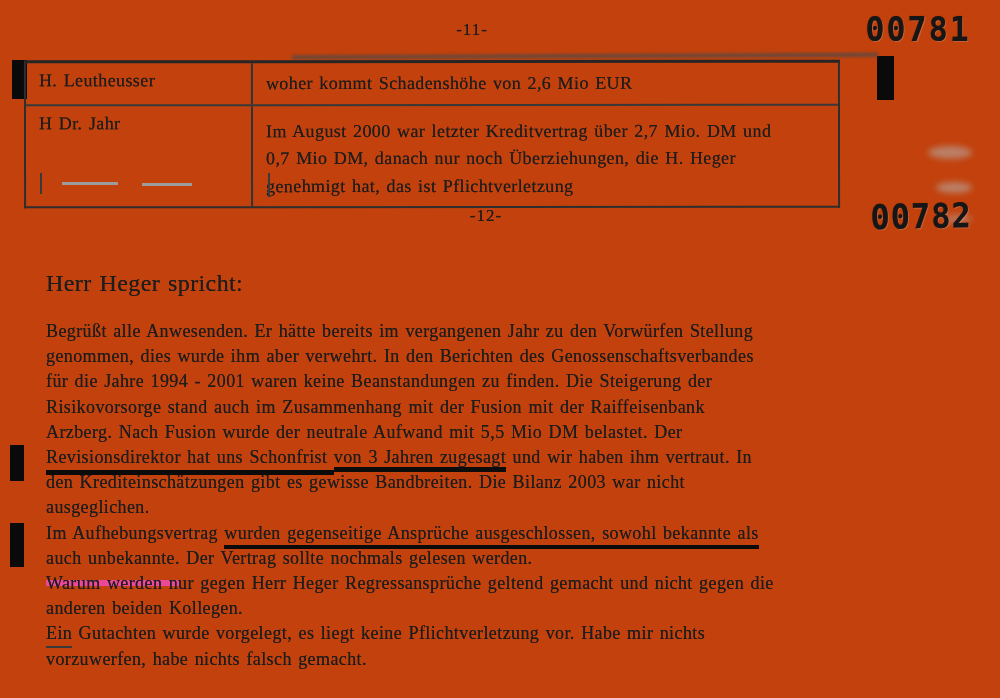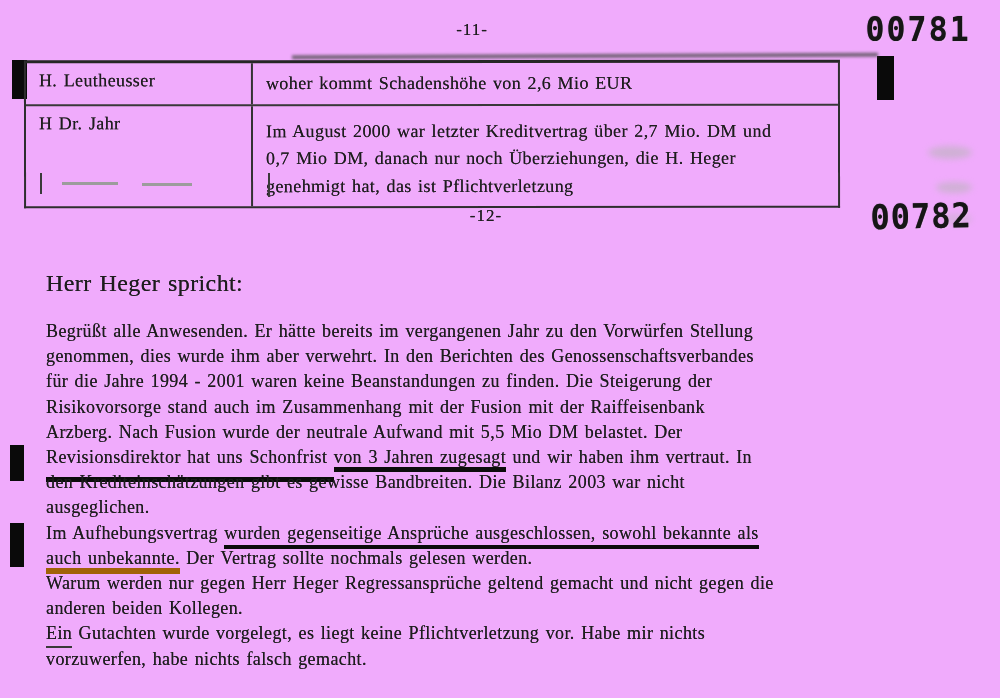--- a/index.html
+++ b/index.html
@@ -1,18 +1,18 @@
 <!DOCTYPE html>
 <html><head>
 <meta charset="utf-8">
 <style>
   html,body{margin:0;padding:0;background:#e9e9e9;}
   .page{
     position:relative;width:1000px;height:698px;margin:0 auto;
-    background:#f0abfc;overflow:hidden;
+    background:#c2410c;overflow:hidden;
     font-family:"Liberation Serif", serif;color:#1d1d1d;
   }
   .scan-text{
     letter-spacing:.4px;word-spacing:1.5px;
     text-shadow:0 0 .6px rgba(25,25,25,.8);
   }
   
   .pagenum{
     position:absolute;width:120px;text-align:center;
     font-size:17px;letter-spacing:1px;
@@ -42,24 +42,24 @@
     padding:7px 6px 6px 13px;box-sizing:border-box;
   }
   .c-statement{flex:1;padding:7px 6px 6px 13px;box-sizing:border-box;}
   .r2 .c-statement{padding-top:12px;}
   .stmt-line{line-height:27.5px;white-space:nowrap;}
   
   .heading{position:absolute;left:46px;top:270px;font-size:24px;}
   .body-block{position:absolute;left:46px;top:319px;font-size:18px;line-height:25.2px;}
   .bodyline{white-space:nowrap;}
   
-  .ul-a{border-bottom:5px solid #0b0b0b;padding-bottom:10px;}
+  .ul-a{border-bottom:5px solid #0b0b0b;padding-bottom:3px;}
   .ul-b{border-bottom:5px solid #0c0c0c;padding-bottom:0;}
   .ul-c{border-bottom:4px solid #0b0b0b;padding-bottom:2px;}
-  .ul-heavy{border-bottom:6px solid #a16207;padding-bottom:0;}
+  .ul-heavy{border-bottom:6px solid #ec4899;padding-bottom:12px;}
   .ul-faint{border-bottom:2px solid #3a3a3a;padding-bottom:3px;}
   
   .inkmark{position:absolute;background:#0a0a0a;}
   .mark-a{left:12px;top:60px;width:15px;height:39px;}
   .mark-b{left:877px;top:56px;width:17px;height:44px;}
   .mark-c{left:10px;top:445px;width:14px;height:36px;}
   .mark-d{left:10px;top:523px;width:14px;height:44px;}
   .smudge{position:absolute;border-radius:50%;filter:blur(3px);background:#b5b5b5;opacity:.55;}
   .smudge-1{left:928px;top:146px;width:44px;height:13px;}
   .smudge-2{left:936px;top:182px;width:36px;height:11px;}

